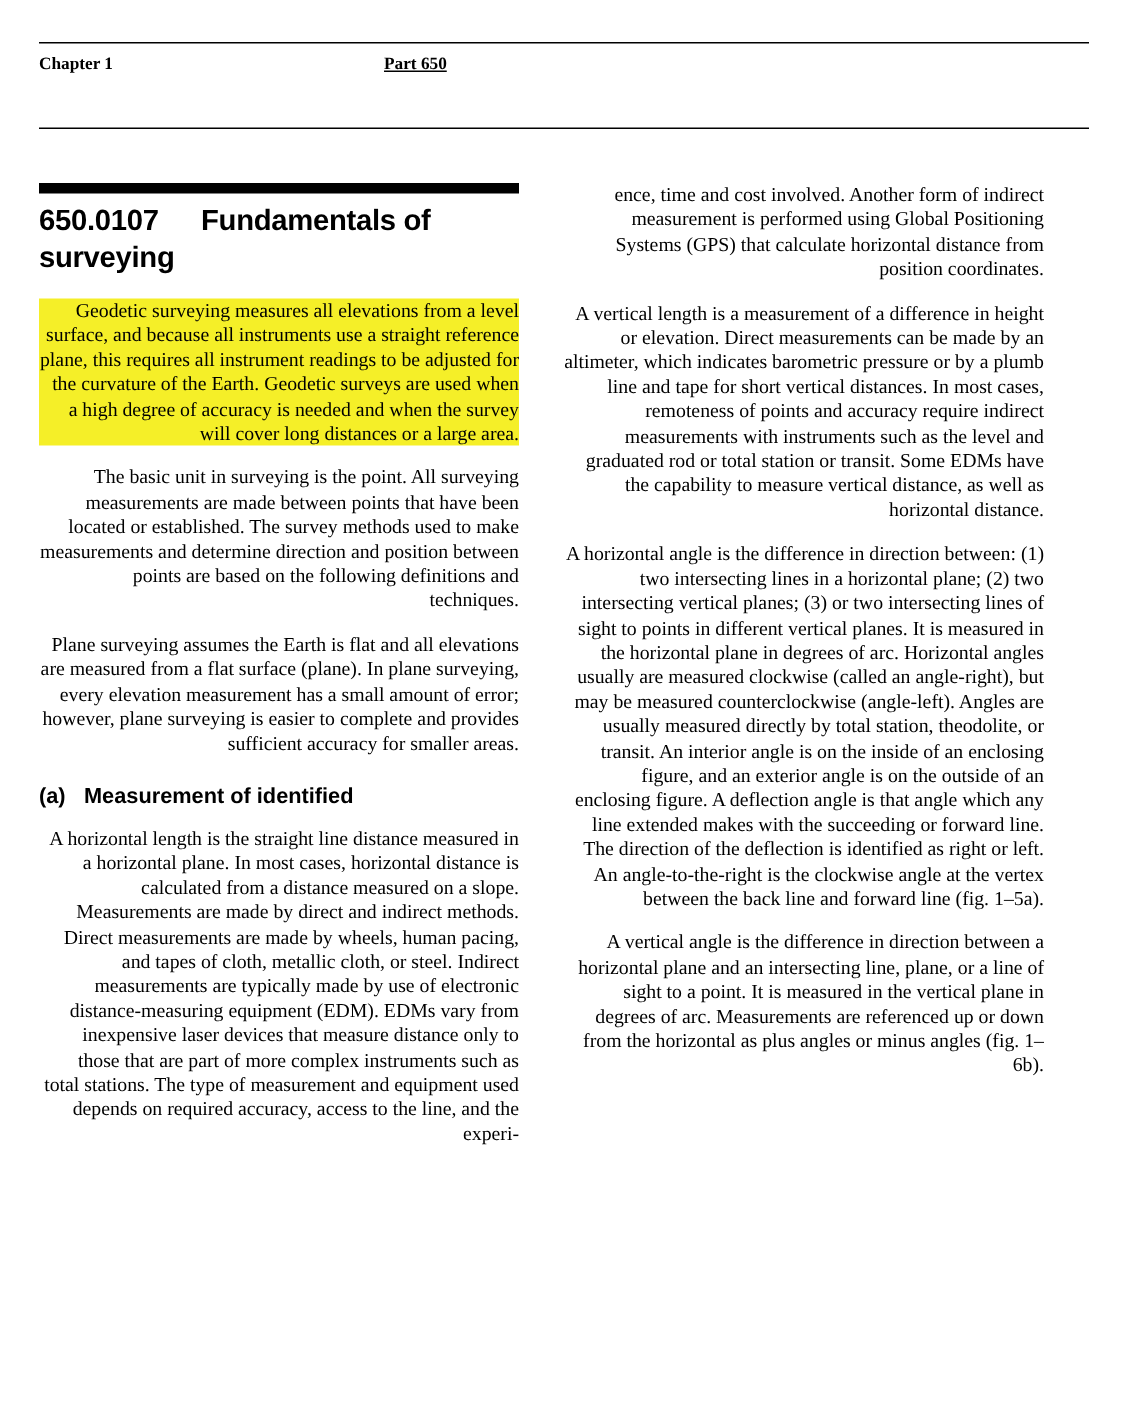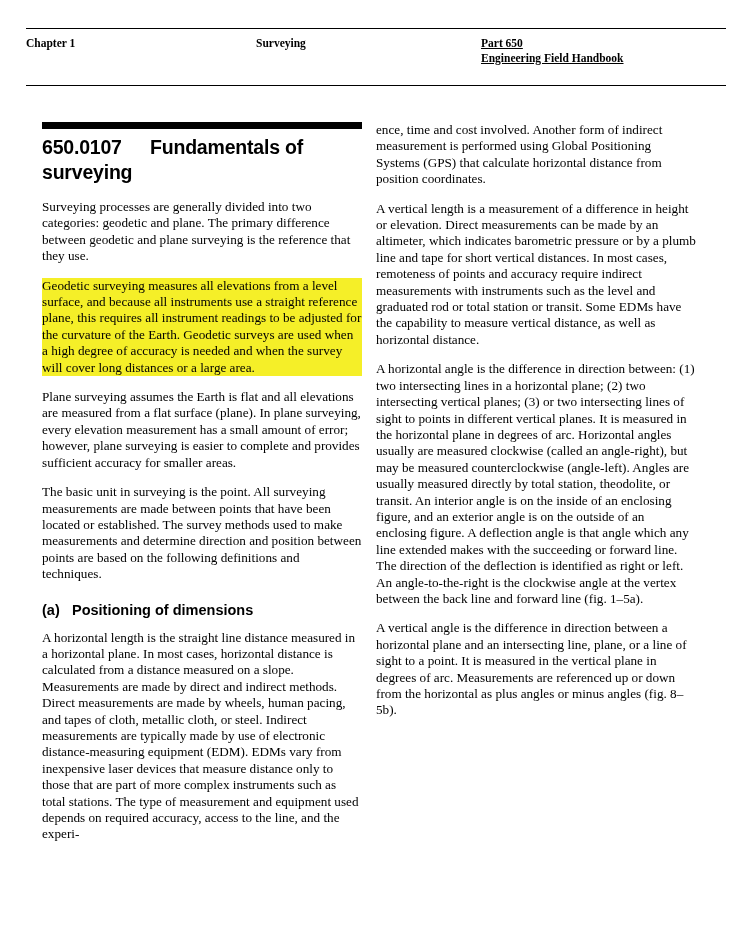--- a/index.html
+++ b/index.html
@@ -70,21 +70,21 @@
     left: 26px;
     top: 122px;
     width: 700px;
     height: 820px;
   }
   .col {
     position: absolute;
     top: 0;
     width: 320px;
   }
-  .col.left  { left: 16px; }
+  .col.left  { left: 0; }
   .col.right { left: 350px; }
 
   .black-bar {
     width: 320px;
     height: 7px;
     background: #000;
     margin: 0 0 6px 0;
   }
 
   h1.section-title {
@@ -110,72 +110,69 @@
   h2.subhead .lbl {
     display: inline-block;
     width: 30px;
   }
 
   p.para {
     font-family: "Liberation Serif", serif;
     font-size: 13.2px;
     line-height: 16.4px;
     margin: 0 0 13px 0;
-    text-align: left;
+    text-align: right;
   }
   p.para.hl {
     background: #f5ef28;
     box-decoration-break: clone;
     -webkit-box-decoration-break: clone;
   }
 </style>
 </head>
 <body>
 
 <div class="page">
 
   <div class="header">
     <div class="rule-top"></div>
     <div class="header-cols">
       <div class="hcol chapter">Chapter 1</div>
-      <div class="hcol subject">Surveying</div>
       <div class="hcol part">
         <div>Part 650</div>
-        <div>Engineering Field Handbook</div>
       </div>
     </div>
     <div class="rule-bottom"></div>
   </div>
 
   <div class="body-area">
 
     <div class="col left">
       <div class="black-bar"></div>
 
       <h1 class="section-title">
         <span class="num">650.0107</span><span>Fundamentals of surveying</span>
       </h1>
 
-      <p class="para">Surveying processes are generally divided into two categories: geodetic and plane. The primary difference between geodetic and plane surveying is the reference that they use.</p>
 
       <p class="para hl" style="background: rgb(245, 239, 40);">Geodetic surveying measures all elevations from a level surface, and because all instruments use a straight reference plane, this requires all instrument readings to be adjusted for the curvature of the Earth. Geodetic surveys are used when a high degree of accuracy is needed and when the survey will cover long distances or a large area.</p>
 
+      <p class="para">The basic unit in surveying is the point. All surveying measurements are made between points that have been located or established. The survey methods used to make measurements and determine direction and position between points are based on the following definitions and techniques.</p>
+
       <p class="para">Plane surveying assumes the Earth is flat and all elevations are measured from a flat surface (plane). In plane surveying, every elevation measurement has a small amount of error; however, plane surveying is easier to complete and provides sufficient accuracy for smaller areas.</p>
 
-      <p class="para">The basic unit in surveying is the point. All surveying measurements are made between points that have been located or established. The survey methods used to make measurements and determine direction and position between points are based on the following definitions and techniques.</p>
-
       <h2 class="subhead">
-        <span class="lbl">(a)</span><span>Positioning of dimensions</span>
+        <span class="lbl">(a)</span><span>Measurement of identified</span>
       </h2>
 
 
       <p class="para">A horizontal length is the straight line distance measured in a horizontal plane. In most cases, horizontal distance is calculated from a distance measured on a slope. Measurements are made by direct and indirect methods. Direct measurements are made by wheels, human pacing, and tapes of cloth, metallic cloth, or steel. Indirect measurements are typically made by use of electronic distance-measuring equipment (EDM). EDMs vary from inexpensive laser devices that measure distance only to those that are part of more complex instruments such as total stations. The type of measurement and equipment used depends on required accuracy, access to the line, and the experi-</p>
     </div>
 
     <div class="col right">
       <p class="para">ence, time and cost involved. Another form of indirect measurement is performed using Global Positioning Systems (GPS) that calculate horizontal distance from position coordinates.</p>
       <p class="para">A vertical length is a measurement of a difference in height or elevation. Direct measurements can be made by an altimeter, which indicates barometric pressure or by a plumb line and tape for short vertical distances. In most cases, remoteness of points and accuracy require indirect measurements with instruments such as the level and graduated rod or total station or transit. Some EDMs have the capability to measure vertical distance, as well as horizontal distance.</p>
       <p class="para">A horizontal angle is the difference in direction between: (1) two intersecting lines in a horizontal plane; (2) two intersecting vertical planes; (3) or two intersecting lines of sight to points in different vertical planes. It is measured in the horizontal plane in degrees of arc. Horizontal angles usually are measured clockwise (called an angle-right), but may be measured counterclockwise (angle-left). Angles are usually measured directly by total station, theodolite, or transit. An interior angle is on the inside of an enclosing figure, and an exterior angle is on the outside of an enclosing figure. A deflection angle is that angle which any line extended makes with the succeeding or forward line. The direction of the deflection is identified as right or left. An angle-to-the-right is the clockwise angle at the vertex between the back line and forward line (fig. 1–5a).</p>
-      <p class="para">A vertical angle is the difference in direction between a horizontal plane and an intersecting line, plane, or a line of sight to a point. It is measured in the vertical plane in degrees of arc. Measurements are referenced up or down from the horizontal as plus angles or minus angles (fig. 8–5b).</p>
+      <p class="para">A vertical angle is the difference in direction between a horizontal plane and an intersecting line, plane, or a line of sight to a point. It is measured in the vertical plane in degrees of arc. Measurements are referenced up or down from the horizontal as plus angles or minus angles (fig. 1–6b).</p>
     </div>
 
   </div>
 </div>
 
 </body></html>

